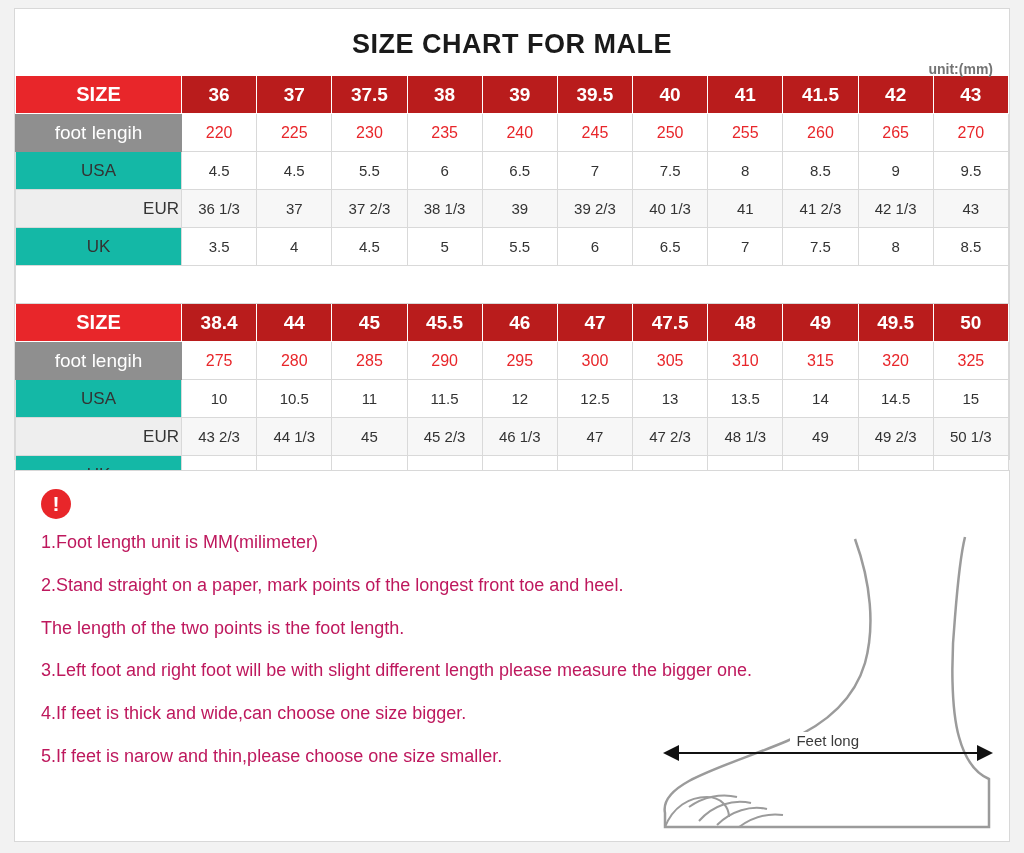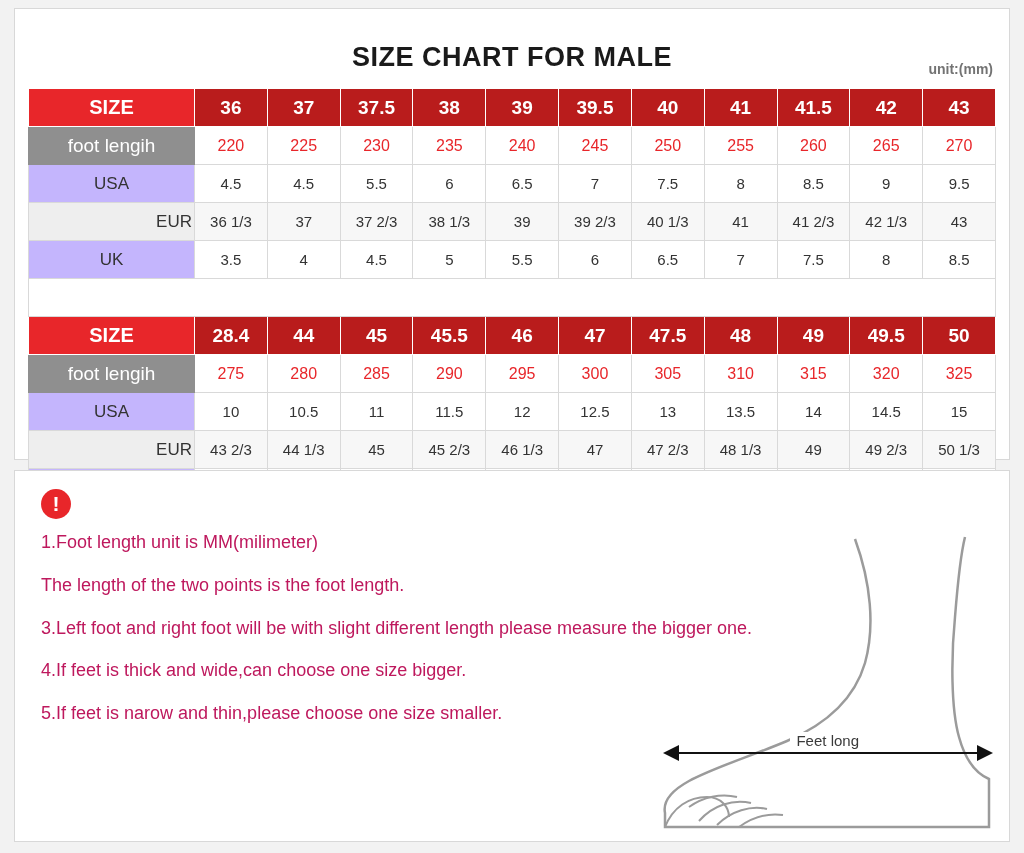--- a/index.html
+++ b/index.html
@@ -16,21 +16,21 @@
     padding: 8px 14px 10px 14px;
   }
   
   .card {
     background: #ffffff;
     border: 1px solid #d8d8d8;
   }
   .chart-card {
     height: 452px;
     position: relative;
-    padding: 13px;
+    padding: 0;
   }
   .chart-title {
     text-align: center;
     font-size: 27px;
     font-weight: bold;
     color: #1a1a1a;
     letter-spacing: 0.5px;
     padding-top: 20px;
   }
   .unit {
@@ -51,21 +51,21 @@
     border: 1px solid #d9d9d9;
     text-align: center;
     font-size: 15px;
     color: #333;
     height: 38px;
     padding: 0 2px;
     background: #ffffff;
   }
   table.size td.label {
     width: 166px;
-    background: #c4b5fd;
+    background: #14b8a6;
     color: #333;
     font-size: 17px;
   }
   
   tr.size-row td {
     background: #b91c1c;
     color: #ffffff;
     font-weight: bold;
     font-size: 19px;
     border: 1px solid #ffffff;
@@ -218,21 +218,21 @@
             <td>7</td>
             <td>7.5</td>
             <td>8</td>
             <td>8.5</td>
           </tr>
           <tr class="gap-row">
             <td colspan="12"></td>
           </tr>
           <tr class="size-row">
             <td class="label">SIZE</td>
-            <td>28.4</td>
+            <td>38.4</td>
             <td>44</td>
             <td>45</td>
             <td>45.5</td>
             <td>46</td>
             <td>47</td>
             <td>47.5</td>
             <td>48</td>
             <td>49</td>
             <td>49.5</td>
             <td>50</td>
@@ -294,20 +294,21 @@
             <td>14</td>
           </tr>
         </tbody>
     </table>
   </div>
 
   <div class="card notes-card">
     <div class="excl">!</div>
     <div id="notes-list">
         <p class="note">1.Foot length unit is MM(milimeter)</p>
+        <p class="note">2.Stand straight on a paper, mark points of the longest front toe and heel.</p>
         <p class="note">The length of the two points is the foot length.</p>
         <p class="note">3.Left foot and right foot will be with slight different length please measure the bigger one.</p>
         <p class="note">4.If feet is thick and wide,can choose one size bigger.</p>
         <p class="note">5.If feet is narow and thin,please choose one size smaller.</p>
       </div>
 
     <svg class="foot-art" viewBox="0 0 340 310">
       <path d="M196 8 C 212 52, 216 96, 206 132 C 196 166, 170 192, 128 210
                C 90 226, 56 236, 30 250 C 10 261, 4 272, 6 282 L 6 296 L 330 296 L 330 248
                C 316 242, 306 228, 300 206 C 292 178, 292 126, 296 86" fill="none" stroke="#9b9b9b" stroke-width="2.5"></path>

